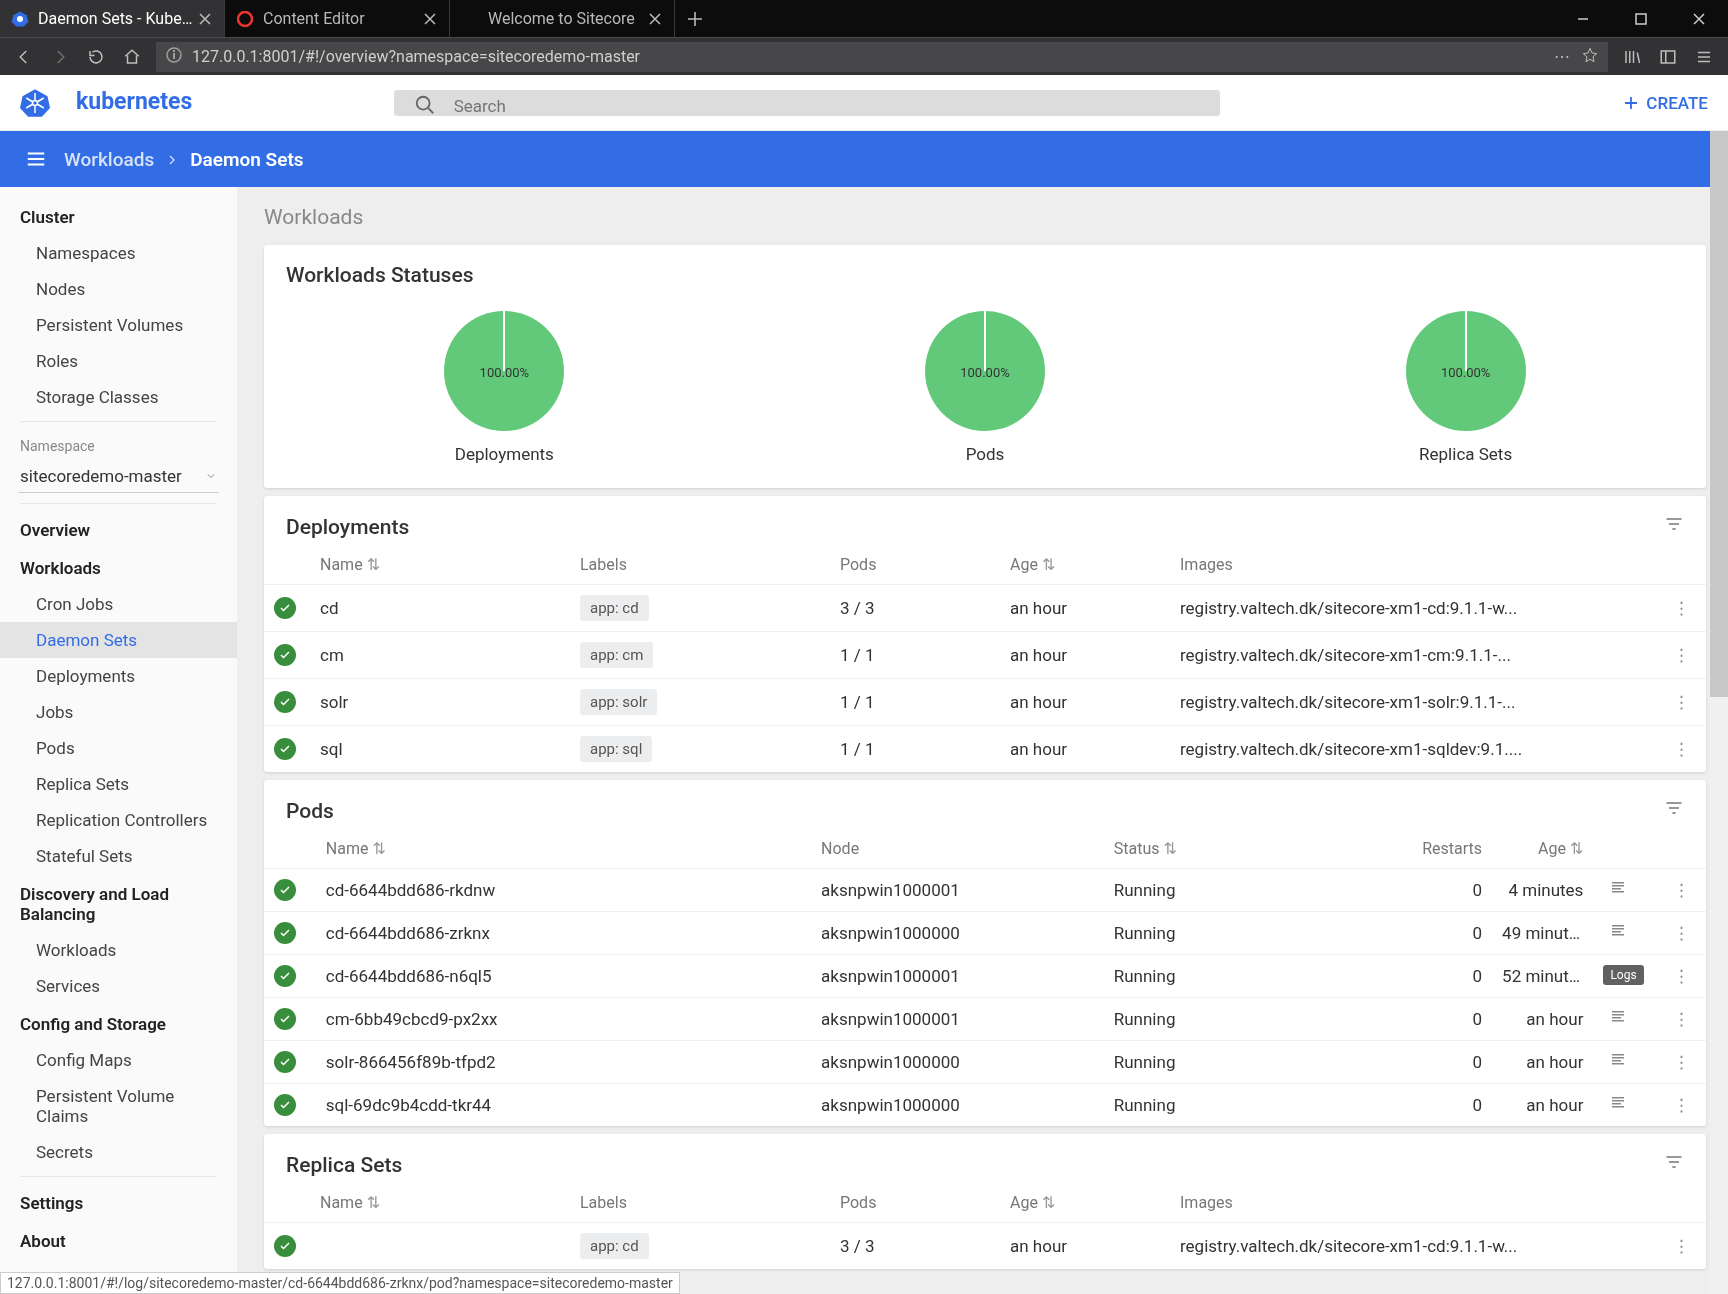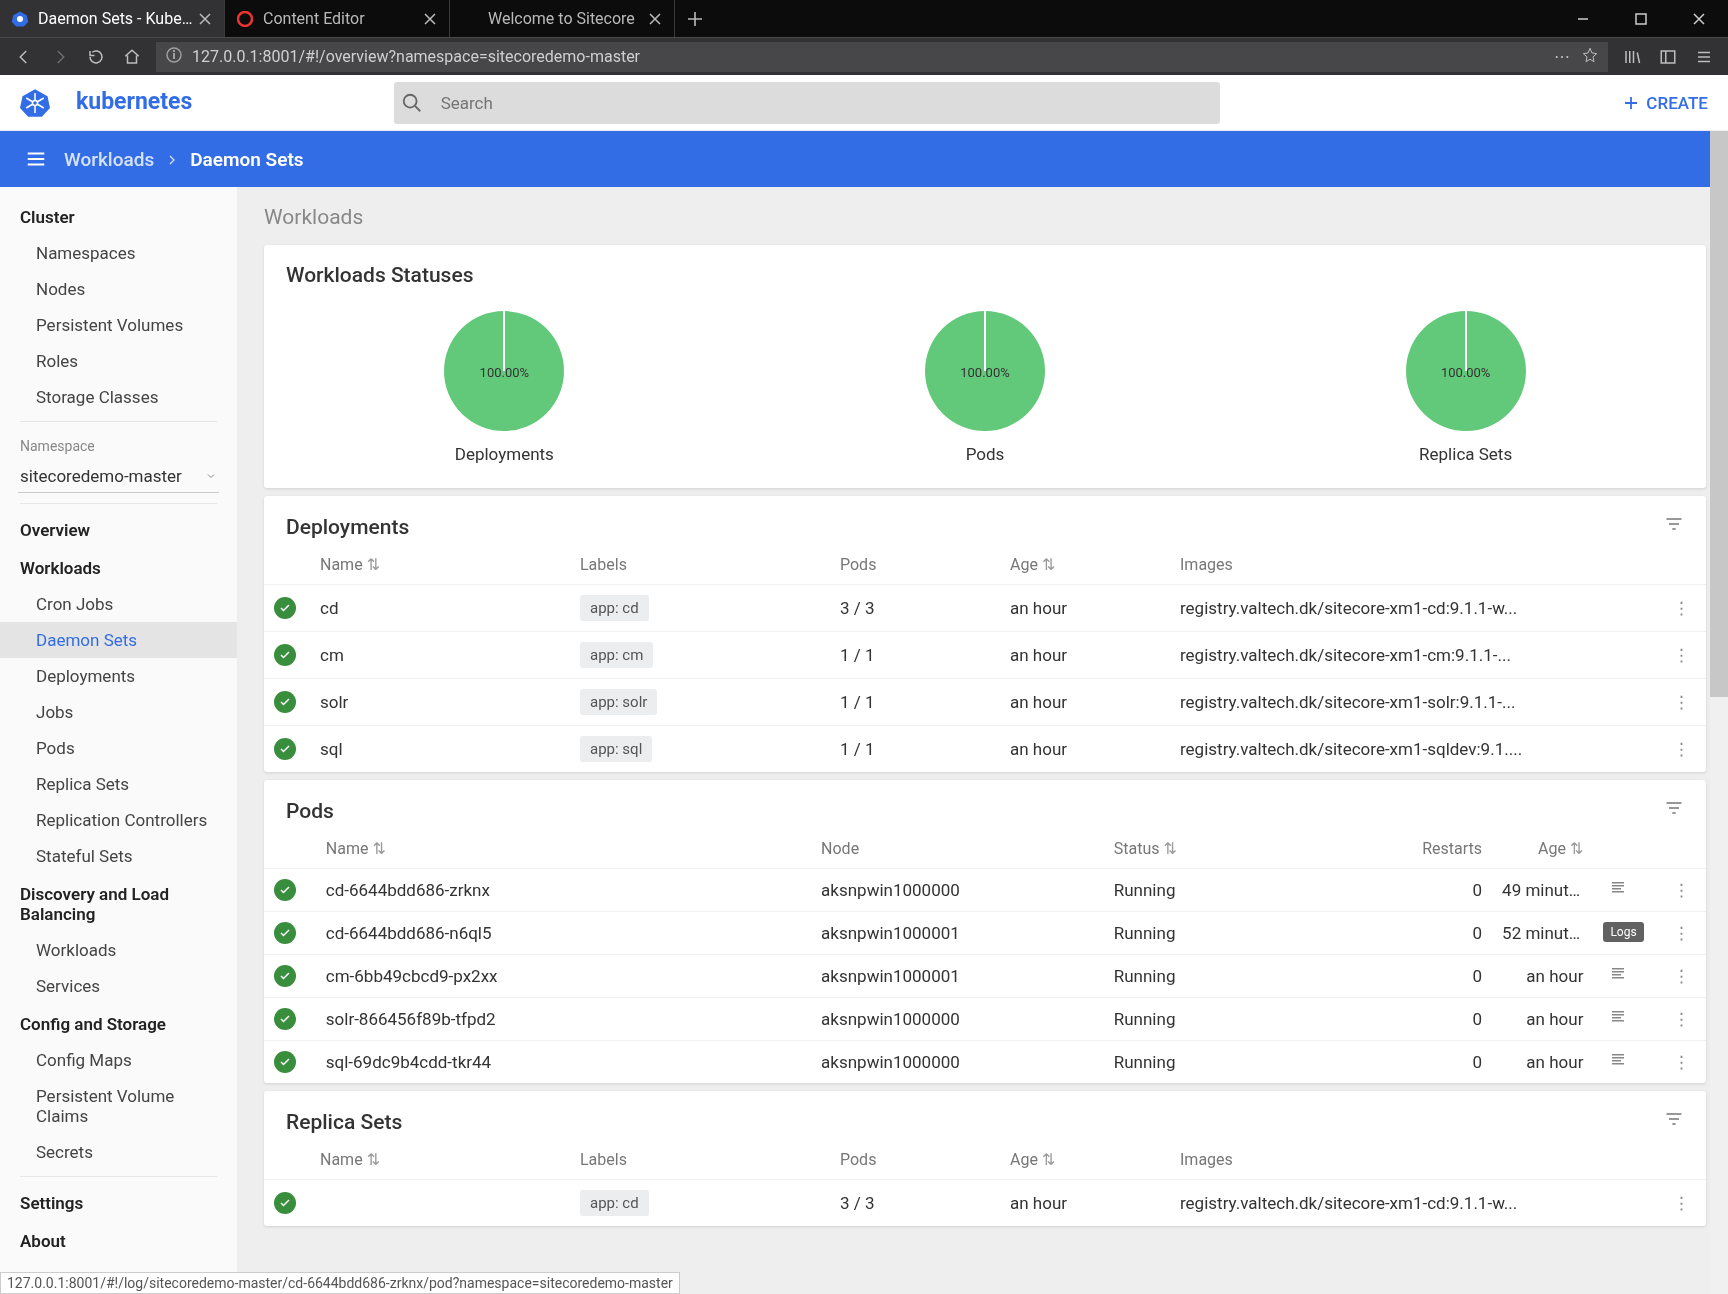--- a/index.html
+++ b/index.html
@@ -22,21 +22,21 @@
 .urlbar { flex:1; margin:0 6px; background:#474749; height:30px; border-radius:0; display:flex; align-items:center; padding:0 10px; color:#cfcfcf; font-size:16px;}
 .urlbar .info { margin-right:10px; color:#9e9e9e;}
 .urlbar input { flex:1; background:transparent; border:none; outline:none; color:#cfcfcf; font-size:16px; }
 .urlbar .right-icons { display:flex; gap:12px; color:#bdbdbd;}
 
 
 .page { display:flex; flex-direction:column; height:1219px; background:#fff; }
 .topbar { display:flex; align-items:center; height:56px; background:#fff; border-bottom:1px solid #eee; padding:0 20px;}
 .logo { display:flex; gap:26px; font-weight:700; color:#326de6; font-size:23px;}
 .logo-mark { width:30px; height:30px; }
-.searchbox { margin-left:auto; margin-right:auto; background:#dcdcdd; height:42px; width:826px; border-radius:3px; display:flex; align-items:center; padding:0 7px; color:#555;}
+.searchbox { margin-left:auto; margin-right:auto; background:#dcdcdd; height:26px; width:826px; border-radius:3px; display:flex; align-items:flex-end; padding:0 20px; color:#555;}
 .searchbox svg { color:#666; margin-right:18px;}
 .searchbox input { flex:1; background:transparent; border:none; outline:none; font-size:17px; color:#333;}
 .create-btn { margin-left:auto; color:#326de6; font-weight:500; display:flex; align-items:center; gap:6px; cursor:pointer; font-size:17px;}
 
 .breadcrumb-bar { background:#326de6; color:#fff; height:56px; display:flex; align-items:center; padding:0 18px; font-size:19px;}
 .hamburger { width:36px; height:36px; display:flex; align-items:center; justify-content:center; margin-right:10px; cursor:pointer;}
 .crumb0 { color:rgba(255,255,255,.8); font-weight:500; cursor:pointer;}
 .chevron { margin:0 12px; color:rgba(255,255,255,.8);}
 .crumb1 { font-weight:600;}
 
@@ -427,20 +427,36 @@
                 <th></th>
           </tr>
             </thead>
           <tbody id="pod-body">
               <tr>
      <td><span class="status-dot">
                     <svg width="12" height="12" viewBox="0 0 24 24">
                       <path d="M4 12l5 5L20 6" fill="none" stroke="#fff" stroke-width="3"></path>
                     </svg>
                   </span></td>
+     <td class="linkcell">cd-6644bdd686-rkdnw</td>
+     <td>aksnpwin1000001</td>
+     <td>Running</td>
+     <td style="text-align:right">0</td>
+     <td style="text-align:right">4 minutes</td>
+     <td><span class="row-action"><svg width="18" height="18" viewBox="0 0 24 24">
+                      <path d="M4 5h16M4 9h16M4 13h12M4 17h16" stroke="#888" stroke-width="2"></path>
+                    </svg></span></td>
+     <td class="col-actions"><span class="row-action">⋮</span></td>
+   </tr>
+              <tr>
+     <td><span class="status-dot">
+                    <svg width="12" height="12" viewBox="0 0 24 24">
+                      <path d="M4 12l5 5L20 6" fill="none" stroke="#fff" stroke-width="3"></path>
+                    </svg>
+                  </span></td>
      <td class="linkcell">cd-6644bdd686-zrknx</td>
      <td>aksnpwin1000000</td>
      <td>Running</td>
      <td style="text-align:right">0</td>
      <td style="text-align:right">49 minutes</td>
      <td><span class="row-action"><svg width="18" height="18" viewBox="0 0 24 24">
                       <path d="M4 5h16M4 9h16M4 13h12M4 17h16" stroke="#888" stroke-width="2"></path>
                     </svg></span></td>
      <td class="col-actions"><span class="row-action">⋮</span></td>
    </tr>

